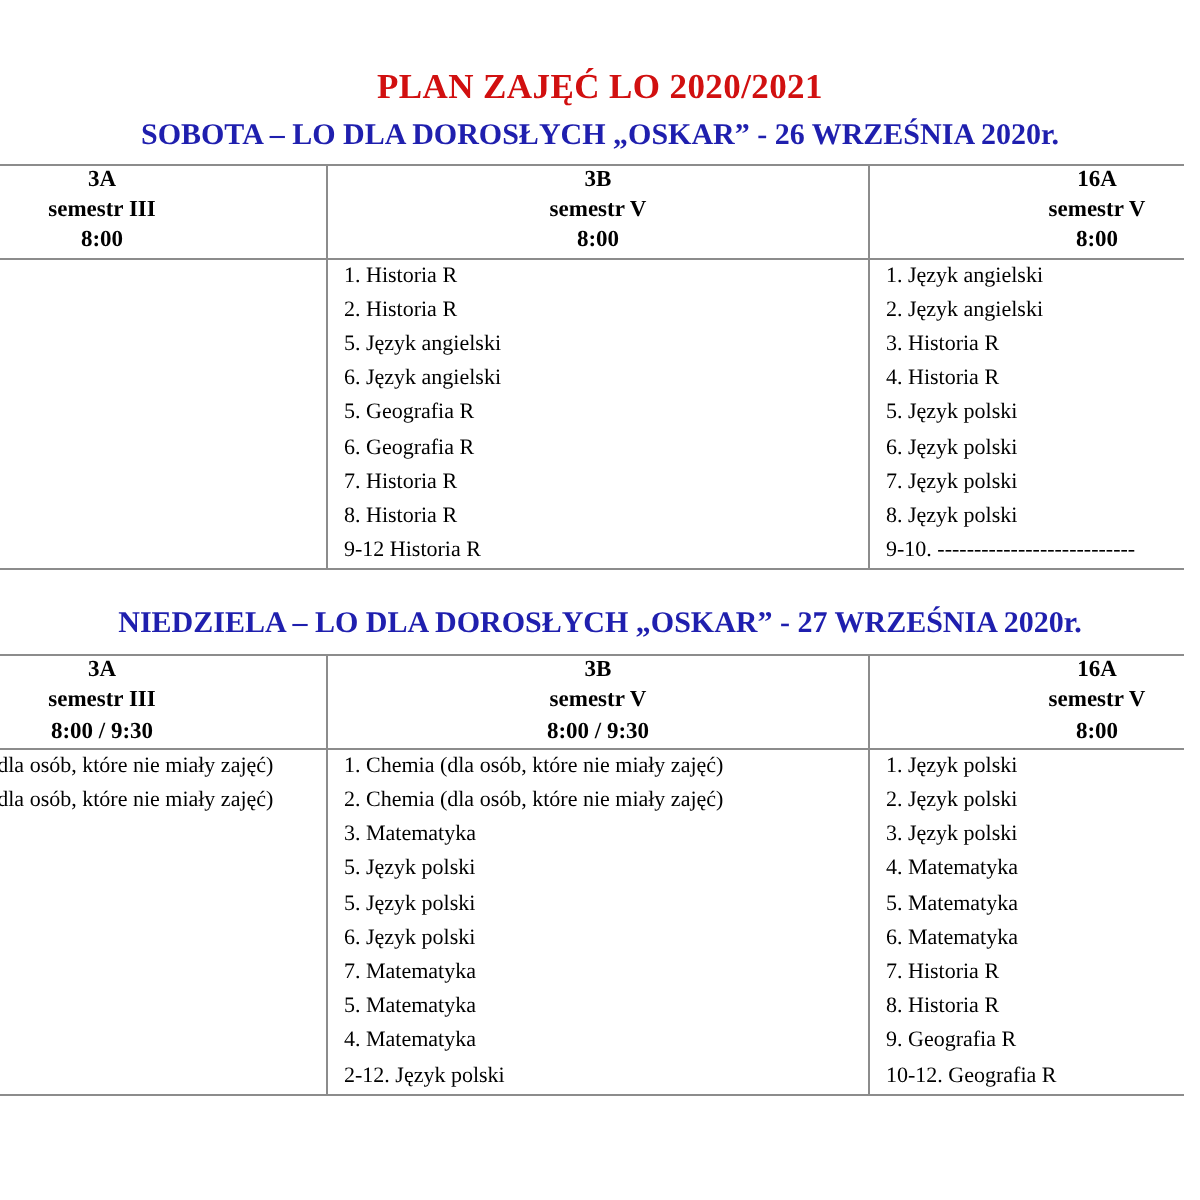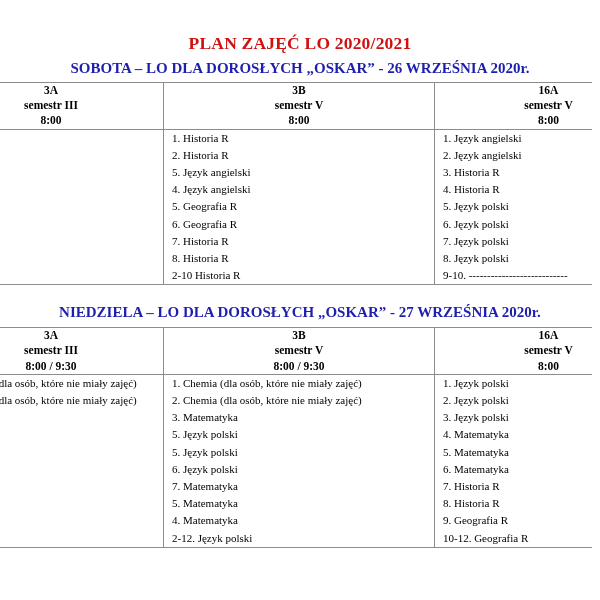--- a/index.html
+++ b/index.html
@@ -144,26 +144,26 @@
       <tbody>
         <tr>
           <td class="body empty">
             <ul class="lessons"></ul>
           </td>
           <td class="body">
             <ul class="lessons">
                 <li>1. Historia R</li>
                 <li>2. Historia R</li>
                 <li>5. Język angielski</li>
-                <li>4. Język angielski</li>
+                <li>6. Język angielski</li>
                 <li>5. Geografia R</li>
                 <li>6. Geografia R</li>
                 <li>7. Historia R</li>
                 <li>8. Historia R</li>
-                <li>2-10 Historia R</li>
+                <li>9-12 Historia R</li>
               </ul>
           </td>
           <td class="body">
             <ul class="lessons">
                 <li>1. Język angielski</li>
                 <li>2. Język angielski</li>
                 <li>3. Historia R</li>
                 <li>4. Historia R</li>
                 <li>5. Język polski</li>
                 <li>6. Język polski</li>

